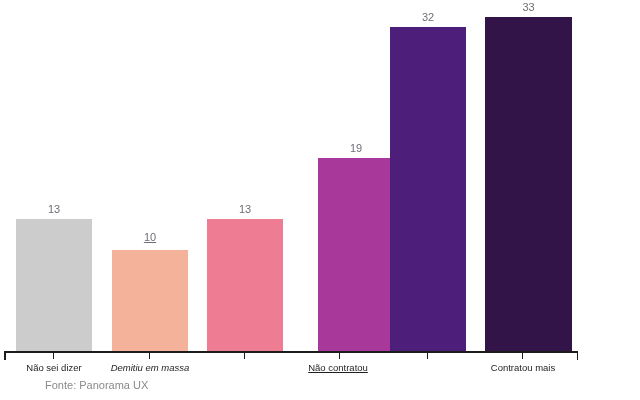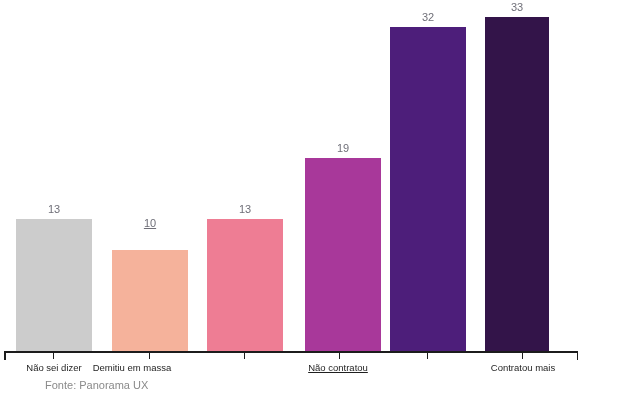--- a/index.html
+++ b/index.html
@@ -109,57 +109,57 @@
 <div id="chart-root">
 
   <div class="plot-area">
 
     <div class="bar-group" style="left:16px; width:76px; height:352px;">
       <div class="bar-value" style="bottom:136px;">13</div>
       <div class="bar" style="height:133px; background:#cccccc;"></div>
     </div>
 
     <div class="bar-group" style="left:112px; width:76px; height:352px;">
-      <div class="bar-value" style="bottom:122px;text-decoration:underline;">10</div>
+      <div class="bar-value" style="bottom:108px;text-decoration:underline;">10</div>
       <div class="bar" style="height:102px; background:#f5b29b;"></div>
     </div>
 
     <div class="bar-group" style="left:207px; width:76px; height:352px;">
       <div class="bar-value" style="bottom:136px;">13</div>
       <div class="bar" style="height:133px; background:#ee7d94;"></div>
     </div>
 
-    <div class="bar-group" style="left:305px; width:76px; height:312px;">
+    <div class="bar-group" style="left:318px; width:76px; height:312px;">
       <div class="bar-value" style="bottom:197px;">19</div>
       <div class="bar" style="height:194px; background:#a8389a;"></div>
     </div>
 
     <div class="bar-group" style="left:390px; width:76px; height:352px;">
       <div class="bar-value" style="bottom:328px;">32</div>
       <div class="bar" style="height:325px; background:#4d1e7a;"></div>
     </div>
 
-    <div class="bar-group" style="left:485px; width:64px; height:352px;">
+    <div class="bar-group" style="left:485px; width:87px; height:352px;">
       <div class="bar-value" style="bottom:338px;">33</div>
       <div class="bar" style="height:335px; background:#331449;"></div>
     </div>
 
   </div>
 
   <div class="axis-line"></div>
   <div class="axis-cap left"></div>
   <div class="axis-cap right"></div>
 
   <div class="tick" style="left:53px;"></div>
   <div class="tick" style="left:149px;"></div>
   <div class="tick" style="left:244px;"></div>
   <div class="tick" style="left:339px;"></div>
   <div class="tick" style="left:427px;"></div>
   <div class="tick" style="left:522px;"></div>
 
   <div class="tick-label" style="left:54px;text-align:right;">Não sei dizer</div>
-  <div class="tick-label" style="left:132px;">Demitiu em massa</div>
+  <div class="tick-label" style="left:150px;font-style:italic;">Demitiu em massa</div>
   <div class="tick-label" style="left:338px;text-decoration:underline;">Não contratou</div>
   <div class="tick-label" style="left:523px;">Contratou mais</div>
 
   <div class="source-note">Fonte: Panorama UX</div>
 
 </div>
 
 </body></html>

